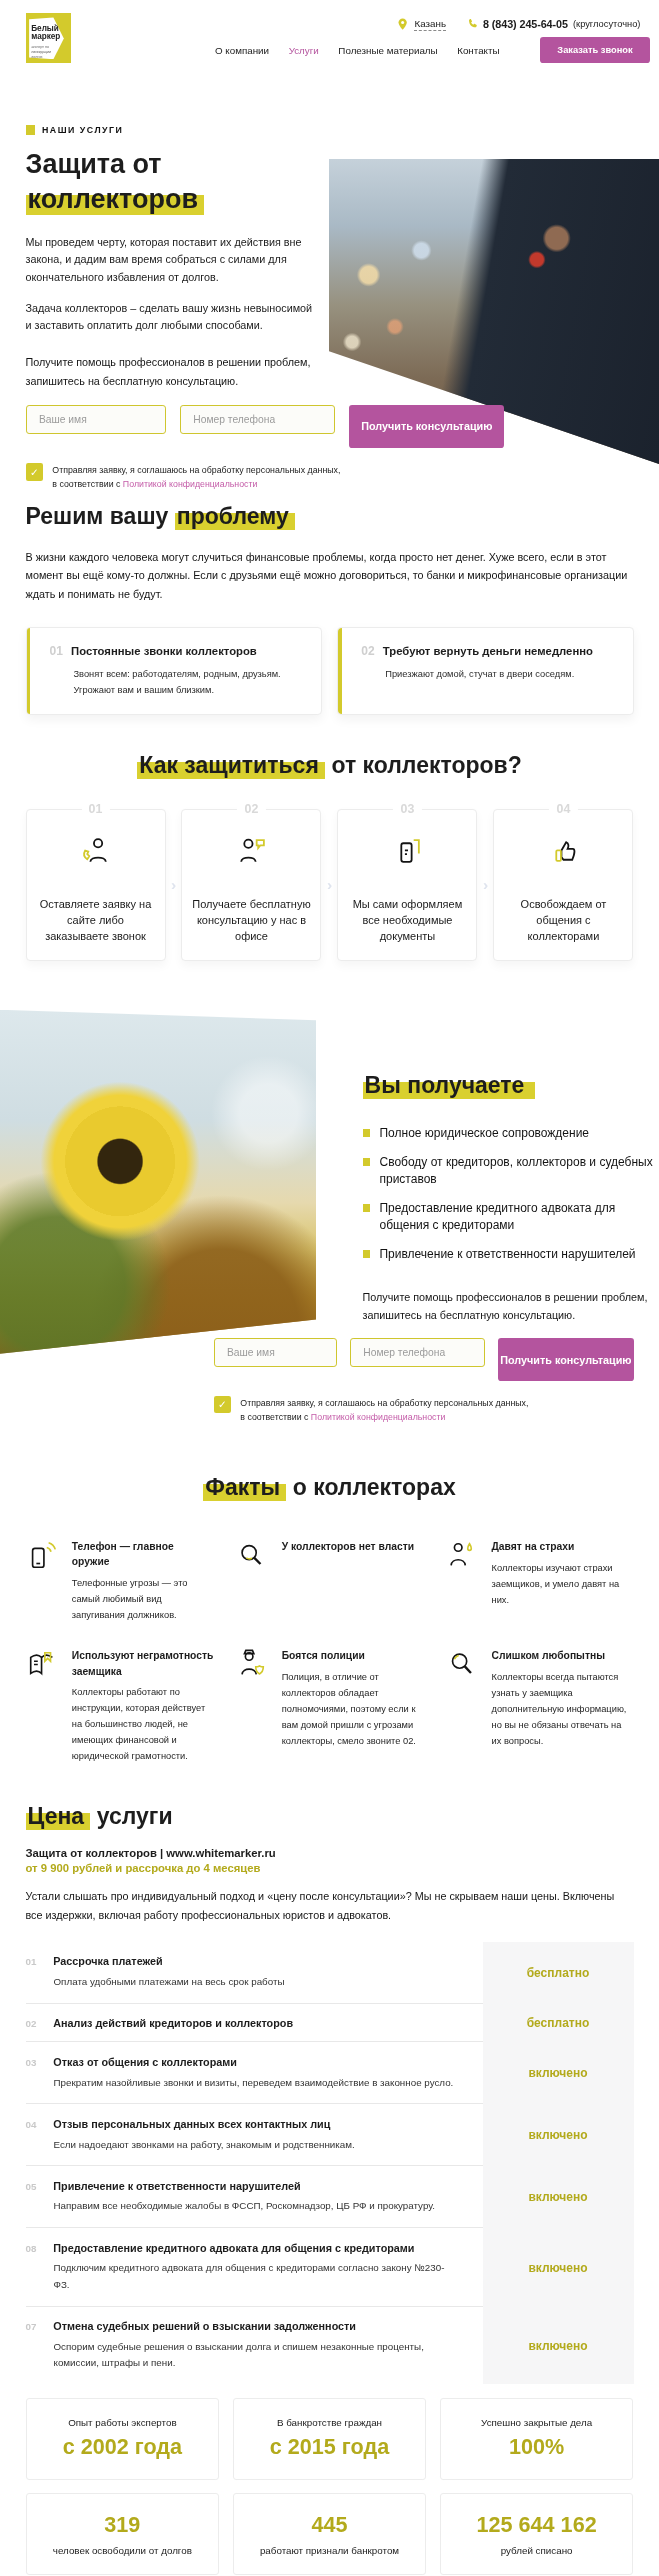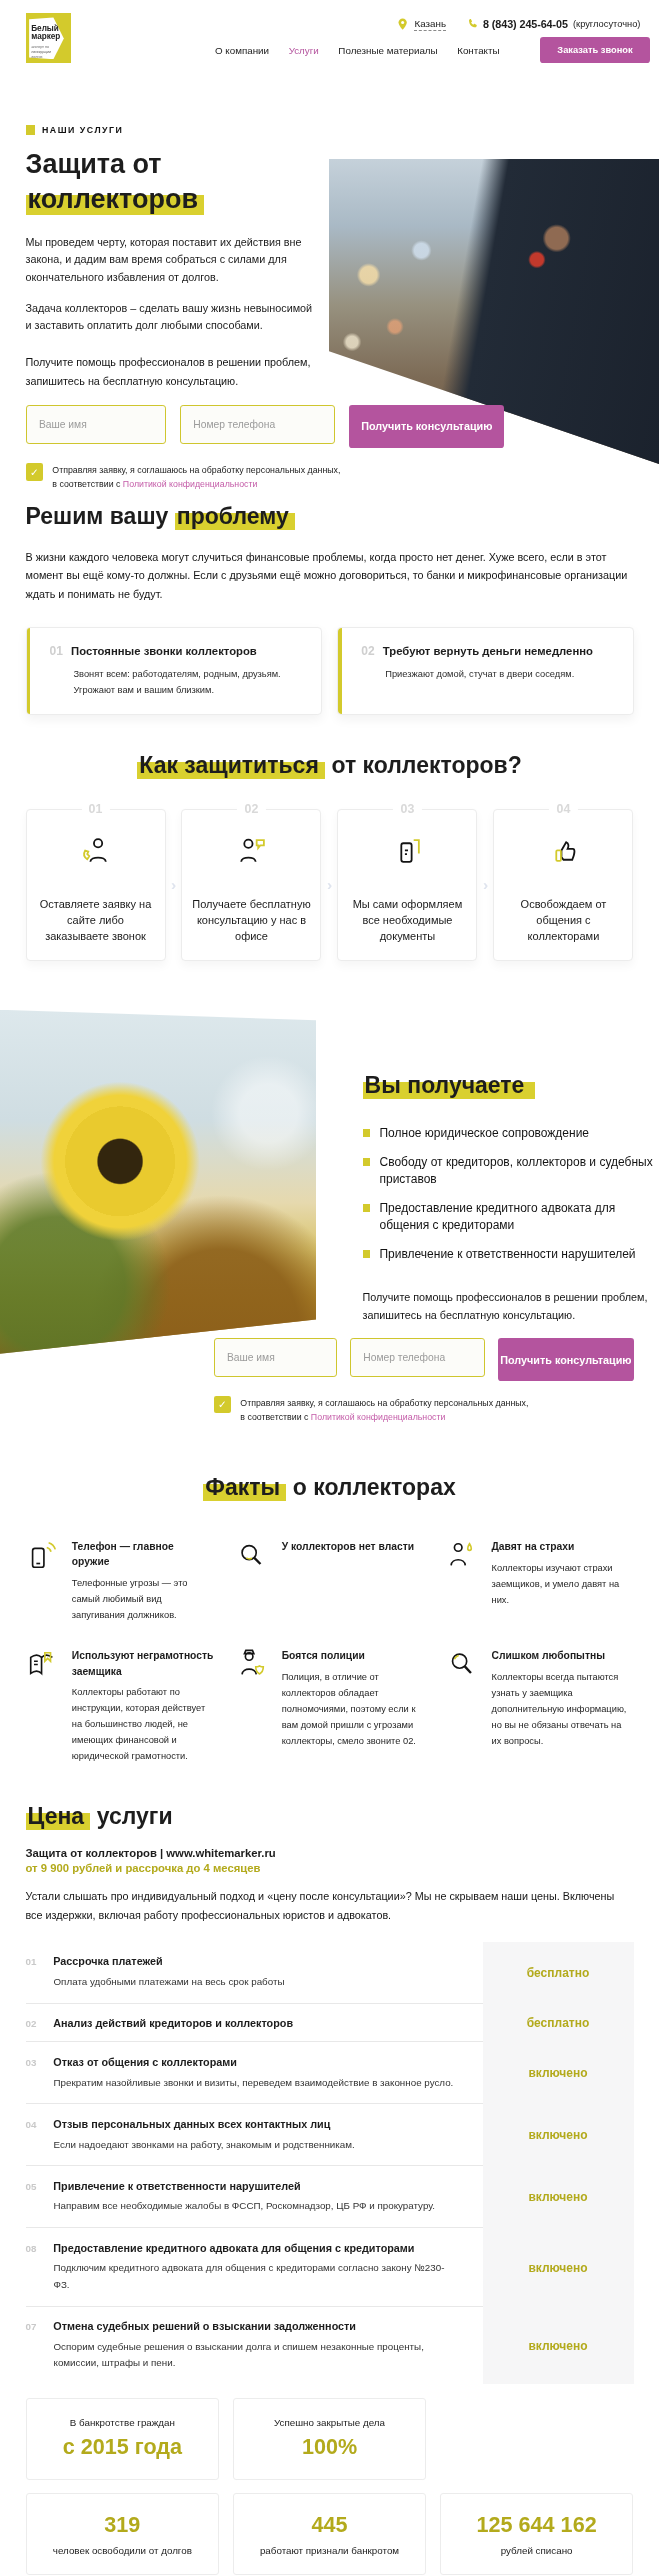--- a/index.html
+++ b/index.html
@@ -55,21 +55,21 @@
       linear-gradient(180deg,#c5d1da 0%,#a9b9c5 22%,#97917f 48%,#7c6a55 72%,#64533f 100%);}
   .section-label{display:flex;align-items:center;gap:7.2px;}
   .section-label .sq{width:9.3px;height:9.3px;background:var(--yellow);}
   .section-label .txt{font-size:8.8px;font-weight:bold;letter-spacing:1.5px;color:#111;}
   .hero h1{margin-top:12.4px;font-size:27px;line-height:35px;font-weight:800;width:319px;}
   .hl{background:linear-gradient(180deg,rgba(0,0,0,0) 36%,var(--yellow-soft) 36%);padding:0 6.2px 1px 2.1px;}
   .hero p{margin-top:16.5px;width:291px;font-size:10.8px;line-height:17.5px;color:#1c1c1c;}
   .hero p + p{margin-top:13.4px;}
   .lead-text{margin-top:18.5px;font-size:10.8px;line-height:18.5px;color:#151515;}
   .form-row{display:flex;gap:14.4px;margin-top:14.4px;}
-  .field{height:39px;border:0.5px solid #cfc62e;border-radius:3.1px;background:#fcfcf9;
+  .field{height:29px;border:0.5px solid #cfc62e;border-radius:3.1px;background:#fcfcf9;
     padding:0 12.4px;font-size:10.3px;color:#333;font-family:inherit;outline:none;}
   .field::placeholder{color:#9b9b9b;}
   .f-name{width:140px;}
   .f-phone{width:155px;}
   .submit{width:155px;height:43px;font-size:10.8px;}
   .consent{display:flex;gap:9.3px;margin-top:15.5px;align-items:flex-start;}
   .checkbox{width:17.5px;height:17.5px;border-radius:2.1px;background:var(--yellow);color:#fff;
     display:flex;align-items:center;justify-content:center;font-size:10.3px;flex:none;cursor:pointer;}
   .consent-text{font-size:8.8px;line-height:14px;color:#222;}
   .consent-text a{color:var(--pink);text-decoration:none;cursor:pointer;}
@@ -534,20 +534,24 @@
             </div>
           <div class="prow-desc">Оспорим судебные решения о взыскании долга и спишем незаконные проценты, комиссии, штрафы и пени.</div>
         </div>
         <div class="prow-value">включено</div>
       </div>
 
     </div>
 
     <div class="stats-grid">
       <div class="stat">
+        <div class="stat-label">Опыт работы экспертов</div>
+        <div class="stat-value">с 2002 года</div>
+      </div>
+      <div class="stat">
         <div class="stat-label">В банкротстве граждан</div>
         <div class="stat-value">с 2015 года</div>
       </div>
       <div class="stat">
         <div class="stat-label">Успешно закрытые дела</div>
         <div class="stat-value">100%</div>
       </div>
     </div>
     <div class="stats-grid">
       <div class="stat">

